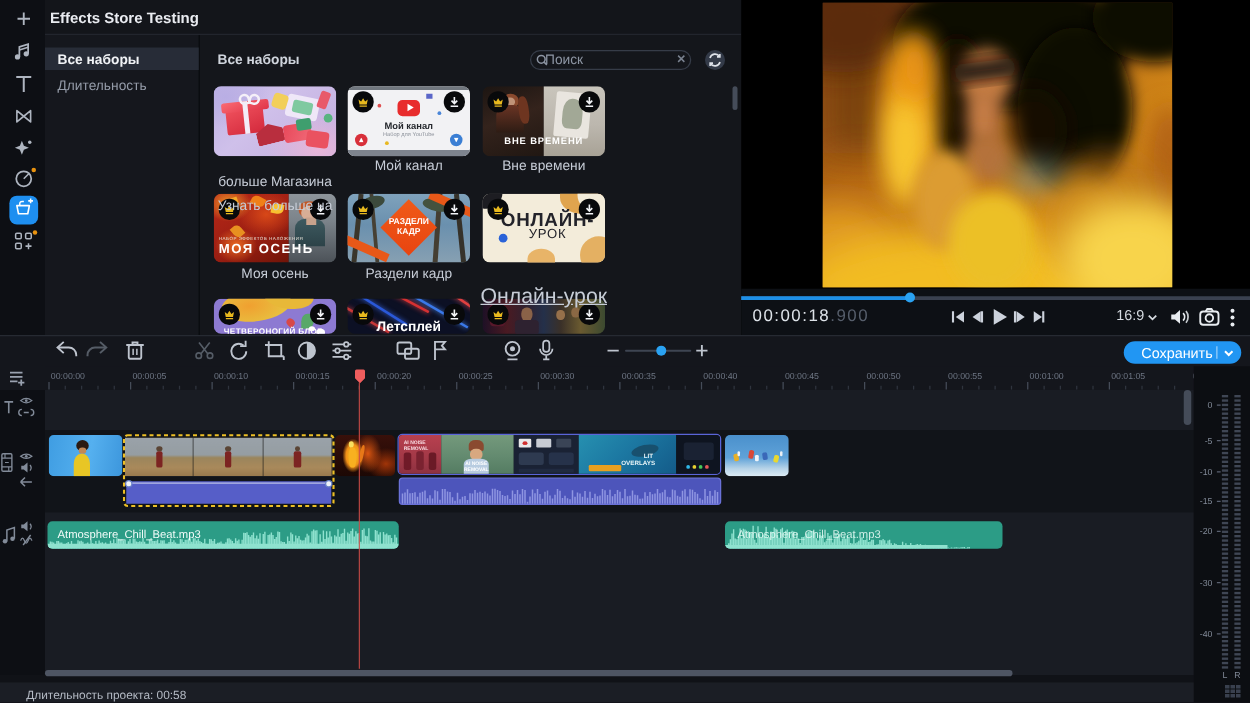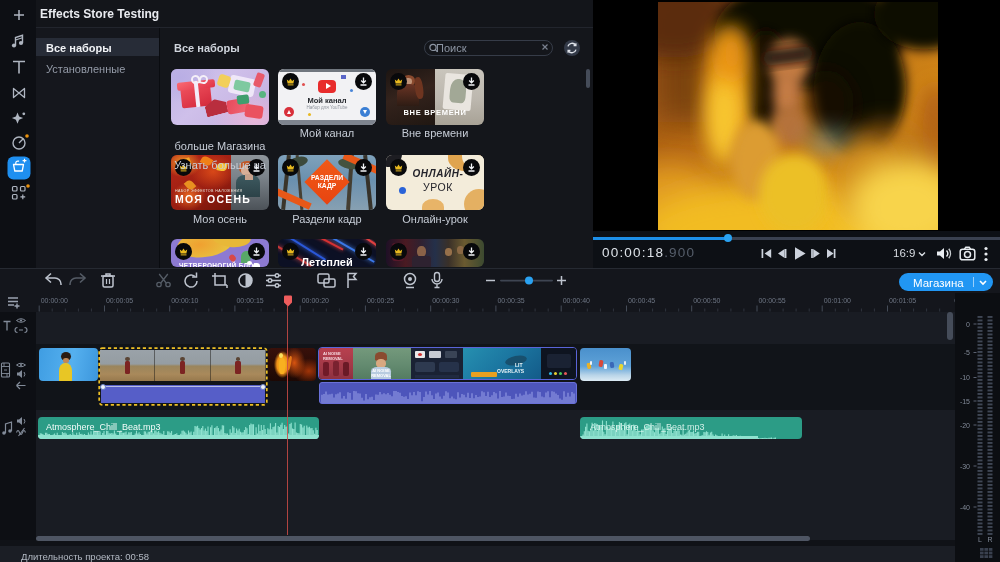--- a/index.html
+++ b/index.html
@@ -8,21 +8,21 @@
 body{position:relative;}
 .txt{position:absolute;white-space:nowrap;}
 </style></head><body>
 <div class="abs" style="left:0px;top:0px;width:36px;height:268px;background:#0d0f14;"></div>
 <div class="abs" style="left:36px;top:0px;width:557px;height:28px;background:#13151a;border-bottom:1px solid #22252d;"></div>
 <div class="txt" style="left:40px;top:7px;font-size:12px;color:#e9ebf0;font-weight:700;">Effects Store Testing</div>
 <div class="abs" style="left:36px;top:28px;width:123px;height:240px;background:#15171d;"></div>
 <div class="abs" style="left:159px;top:28px;width:434px;height:240px;background:#14161b;border-left:1px solid #0a0c10;overflow:hidden;"></div>
 <div class="abs" style="left:36px;top:38px;width:123px;height:18px;background:#272c37;"></div>
 <div class="txt" style="left:46px;top:42px;font-size:11px;color:#f1f3f6;font-weight:700;">Все наборы</div>
-<div class="txt" style="left:46px;top:63px;font-size:11px;color:#949ba8;font-weight:400;">Установленные</div>
+<div class="txt" style="left:46px;top:63px;font-size:11px;color:#949ba8;font-weight:400;">Длительность</div>
 <svg class="abs" style="left:0;top:0" width="36" height="268" viewBox="0 0 36 268">
     <path d="M19 10v10M14 15h10" stroke="#aeb5c0" stroke-width="1.5" fill="none"></path>
     <path d="M15.5 45.5v-8l7-2.2v7.7" stroke="#aeb5c0" stroke-width="1.4" fill="none"></path>
     <circle cx="14" cy="45.5" r="2.1" fill="#aeb5c0"></circle>
     <circle cx="21" cy="43" r="2.1" fill="#aeb5c0"></circle>
     <path d="M15.5 40l7-2.2" stroke="#aeb5c0" stroke-width="1.1"></path>
     <path d="M13 61.5h12M19 61.5v12" stroke="#aeb5c0" stroke-width="1.6" fill="none"></path>
     <path d="M13.5 88.5l5.5 4.5-5.5 4.5zM24.5 88.5L19 93l5.5 4.5z" fill="none" stroke="#aeb5c0" stroke-width="1.3" stroke-linejoin="round"></path>
     <path d="M17.5 112.5l1.6 4 4 1.6-4 1.6-1.6 4-1.6-4-4-1.6 4-1.6z" fill="#aeb5c0"></path>
     <circle cx="23.8" cy="113.8" r="1.4" fill="#aeb5c0"></circle>
@@ -172,21 +172,21 @@
     <path d="M8.5 4.5v5M6.2 7.5l2.3 2.4 2.3-2.4M5.5 12h6" stroke="#f2f4f7" stroke-width="1.3" fill="none"></path>
   </svg>
 <div class="abs" style="left:386px;top:155px;width:98px;height:55px;border-radius:6px;overflow:hidden;">
     <div class="abs" style="left:0;top:0;width:98px;height:55px;background:#f3ecda;"></div>
 <div class="abs" style="left:62px;top:-10px;width:34px;height:26px;background:#e0a44e;border-radius:0 0 50% 50%;"></div>
 <div class="abs" style="left:76px;top:-12px;width:26px;height:26px;background:#f3ecda;border-radius:50%;"></div>
 <div class="abs" style="left:78px;top:34px;width:30px;height:30px;background:#e4b062;border-radius:50%;"></div>
 <div class="abs" style="left:-10px;top:-14px;width:26px;height:26px;background:#1d1d22;border-radius:50%;"></div>
 <div class="abs" style="left:36px;top:44px;width:22px;height:16px;background:#e8b468;border-radius:50% 50% 0 0;"></div>
 <div class="abs" style="left:13px;top:32px;width:7px;height:7px;background:#2a63d8;border-radius:50%;"></div>
-<div class="txt" style="left:52px;top:13px;font-size:10px;font-weight:700;letter-spacing:0.6px;color:#23232a;transform:translateX(-50%);font-style:italic;">ОНЛАЙН-</div>
+<div class="txt" style="left:52px;top:13px;font-size:15px;font-weight:700;letter-spacing:0.6px;color:#23232a;transform:translateX(-50%);">ОНЛАЙН-</div>
 <div class="txt" style="left:52px;top:26px;font-size:10.5px;font-weight:400;letter-spacing:0.6px;color:#23232a;transform:translateX(-50%);">УРОК</div>
   </div>
 <div class="abs" style="left:390px;top:159px;width:17px;height:17px;background:#08090b;border-radius:50%;"></div>
 <svg class="abs" style="left:390px;top:159px" width="17" height="17" viewBox="0 0 17 17">
     <path d="M5.6 10.6l-.8-4 2.1 1.5 1.6-2.6 1.6 2.6 2.1-1.5-.8 4z" fill="#e8b91e"></path>
     <path d="M5.7 11.9h5.8" stroke="#e8b91e" stroke-width="1"></path>
   </svg>
 <div class="abs" style="left:463px;top:159px;width:17px;height:17px;background:#08090b;border-radius:50%;"></div>
 <svg class="abs" style="left:463px;top:159px" width="17" height="17" viewBox="0 0 17 17">
     <path d="M8.5 4.5v5M6.2 7.5l2.3 2.4 2.3-2.4M5.5 12h6" stroke="#f2f4f7" stroke-width="1.3" fill="none"></path>
@@ -245,21 +245,21 @@
 <div class="abs" style="left:463px;top:243px;width:17px;height:17px;background:#08090b;border-radius:50%;"></div>
 <svg class="abs" style="left:463px;top:243px" width="17" height="17" viewBox="0 0 17 17">
     <path d="M8.5 4.5v5M6.2 7.5l2.3 2.4 2.3-2.4M5.5 12h6" stroke="#f2f4f7" stroke-width="1.3" fill="none"></path>
   </svg>
 <div class="txt" style="left:220px;top:127px;font-size:11px;color:#c6ccd6;font-weight:400;transform:translateX(-50%);margin-top:32px;">Узнать больше на</div>
 <div class="txt" style="left:220px;top:140px;font-size:11px;color:#c6ccd6;font-weight:400;transform:translateX(-50%);">больше Магазина</div>
 <div class="txt" style="left:327px;top:127px;font-size:11px;color:#c6ccd6;font-weight:400;transform:translateX(-50%);">Мой канал</div>
 <div class="txt" style="left:435px;top:127px;font-size:11px;color:#c6ccd6;font-weight:400;transform:translateX(-50%);">Вне времени</div>
 <div class="txt" style="left:220px;top:213px;font-size:11px;color:#c6ccd6;font-weight:400;transform:translateX(-50%);">Моя осень</div>
 <div class="txt" style="left:327px;top:213px;font-size:11px;color:#c6ccd6;font-weight:400;transform:translateX(-50%);">Раздели кадр</div>
-<div class="txt" style="left:435px;top:213px;font-size:11px;color:#c6ccd6;font-weight:400;transform:translateX(-50%);">Онлайн-урок</div>
+<div class="txt" style="left:435px;top:227px;font-size:17px;color:#c6ccd6;font-weight:400;transform:translateX(-50%);text-decoration:underline;">Онлайн-урок</div>
 <div class="abs" style="left:593px;top:0px;width:407px;height:268px;background:#000;"></div>
 <div class="abs" style="left:658px;top:2px;width:280px;height:228px;overflow:hidden;"><svg width="280" height="228" viewBox="0 0 280 228">
 <defs>
 <filter id="b6" x="-50%" y="-50%" width="200%" height="200%">
           <feGaussianBlur stdDeviation="6"></feGaussianBlur>
         </filter>
 <filter id="b10" x="-50%" y="-50%" width="200%" height="200%">
           <feGaussianBlur stdDeviation="10"></feGaussianBlur>
         </filter>
 <filter id="b14" x="-60%" y="-60%" width="220%" height="220%">
@@ -361,21 +361,21 @@
     <circle cx="410" cy="11" r="2" fill="#bec4ce"></circle>
     <path d="M406 19.5h8" stroke="#bec4ce" stroke-width="1.5"></path>
     <rect x="434.5" y="4.5" width="5" height="9" rx="2.5" fill="none" stroke="#bec4ce" stroke-width="1.4"></rect>
     <path d="M432 11a5 5 0 0 0 10 0M437 16v3.5M434.5 19.5h5" fill="none" stroke="#bec4ce" stroke-width="1.4"></path>
     <path d="M486 12.5h9" stroke="#bec4ce" stroke-width="1.5"></path>
     <rect x="500" y="11.8" width="53" height="1.6" rx="0.8" fill="#3e4552"></rect>
     <circle cx="529" cy="12.5" r="4" fill="#2aa2f2"></circle>
     <path d="M557 12.5h9M561.5 8v9" stroke="#bec4ce" stroke-width="1.5"></path>
   </svg>
 <div class="abs" style="left:899px;top:273px;width:94px;height:18px;background:#2196f3;border-radius:9px;"></div>
-<div class="txt" style="left:913px;top:277px;font-size:11.5px;color:#fff;font-weight:400;">Магазина</div>
+<div class="txt" style="left:913px;top:277px;font-size:11.5px;color:#fff;font-weight:400;">Сохранить</div>
 <div class="abs" style="left:972.5px;top:277px;width:1px;height:10px;background:rgba(255,255,255,0.55);"></div>
 <svg class="abs" style="left:977;top:279" width="12" height="8" viewBox="0 0 12 8">
     <path d="M3 2l3 3 3-3" fill="none" stroke="#fff" stroke-width="1.6"></path>
   </svg>
 <div class="abs" style="left:36px;top:293px;width:919px;height:19px;background:#14161c;"></div>
 <svg class="abs" style="left:0;top:293" width="36" height="19" viewBox="0 0 36 19">
     <path d="M8 5h10M8 8.5h10M8 12h6M17 10.5v5M14.5 13h5" stroke="#9aa2b0" stroke-width="1.4" fill="none"></path>
   </svg>
 <svg class="abs" style="left:36;top:293" width="919" height="19" viewBox="0 0 919 19">
     <text x="4.7" y="10" font-size="7" fill="#6e7684" font-family="Liberation Sans">00:00:00</text>

